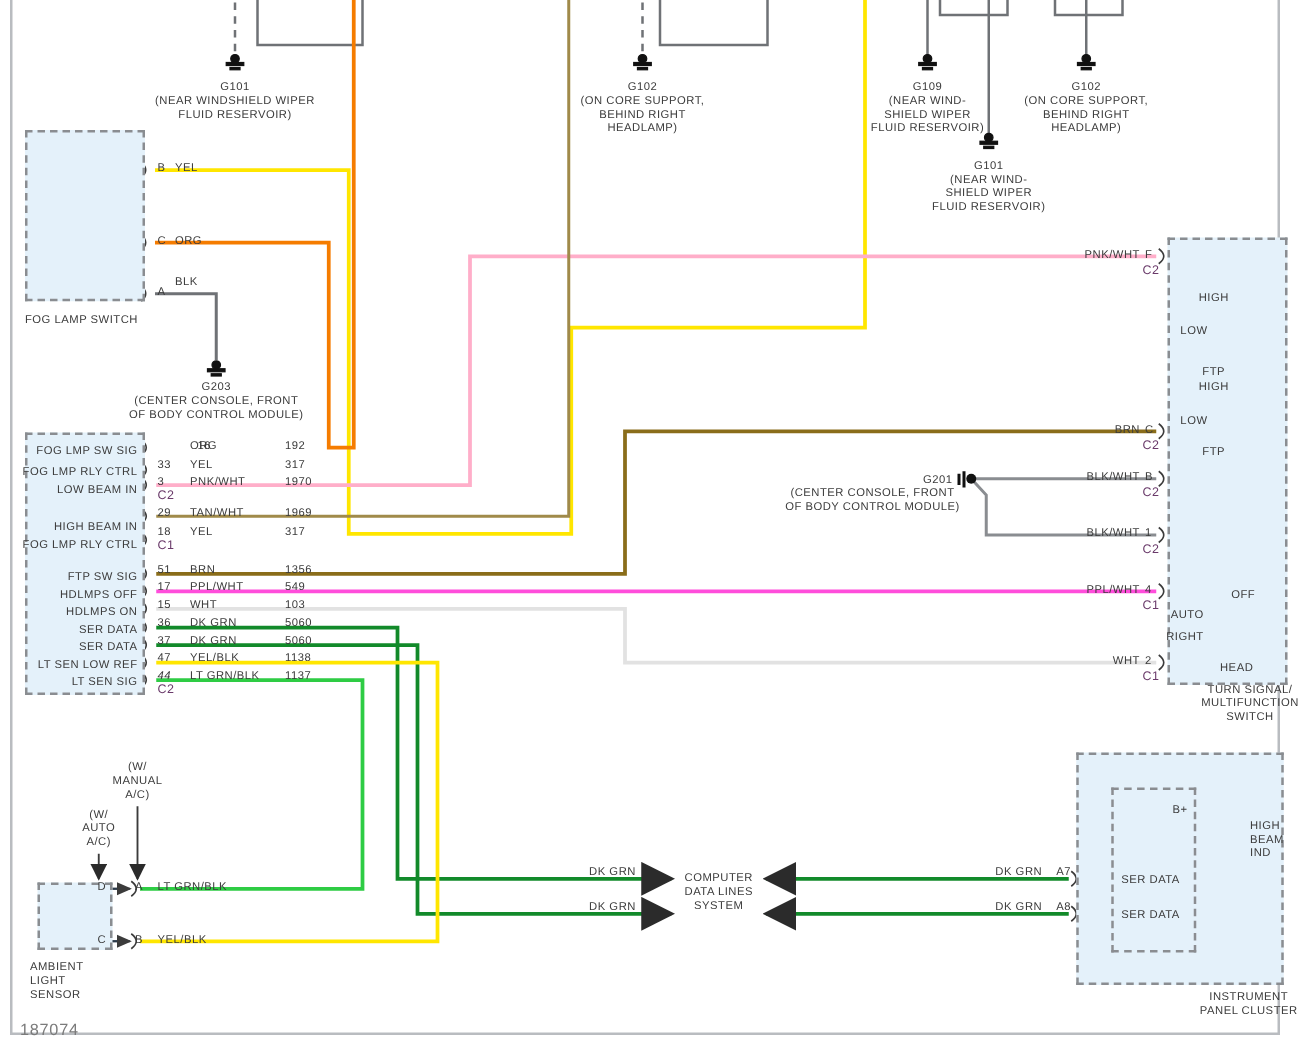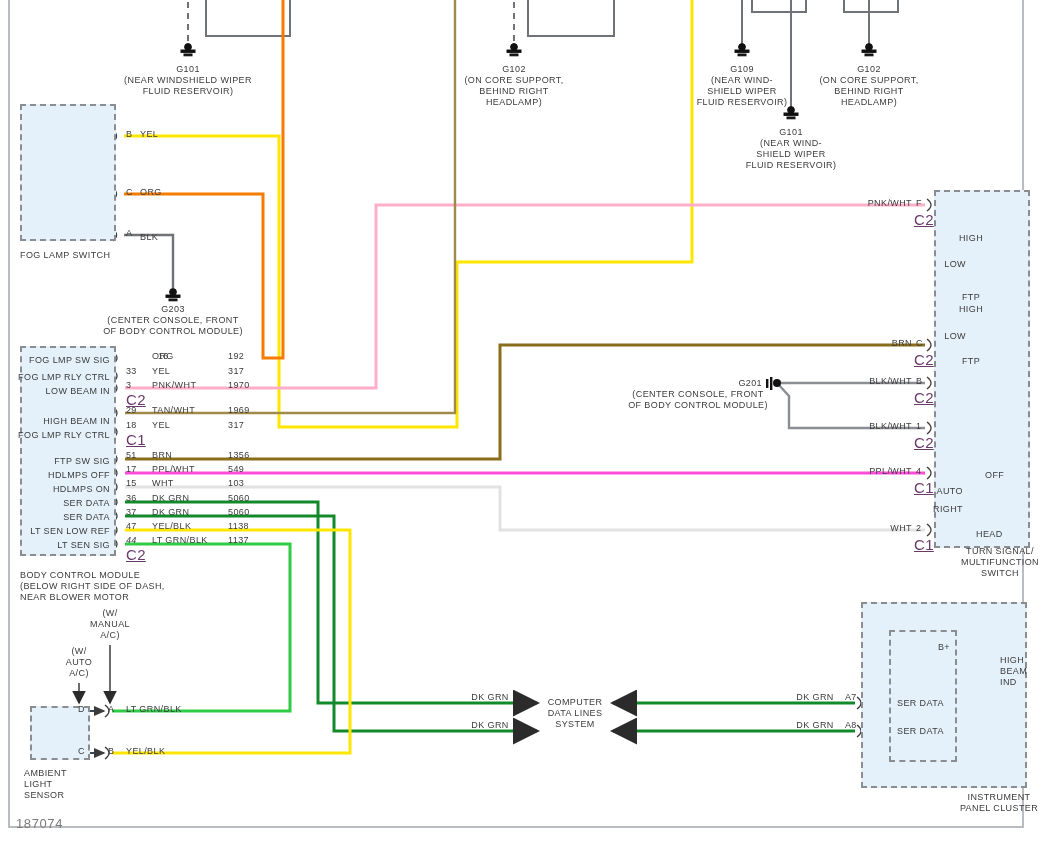--- a/index.html
+++ b/index.html
@@ -4,21 +4,21 @@
 <style>
   html,body{margin:0;padding:0;background:#fff;}
   body{font-family:"Liberation Sans", sans-serif;}
   #page{position:relative;width:1042px;height:844px;background:#ffffff;overflow:hidden;}
   #frame{position:absolute;left:8px;top:-10px;width:1016px;height:838px;border:2px solid #b9bcc0;box-sizing:border-box;background:#fff;}
   svg#wires{position:absolute;left:0;top:0;width:1042px;height:844px;}
   .lbl{position:absolute;font-size:9px;color:#3b3b3b;letter-spacing:.4px;line-height:11px;white-space:nowrap;}
   .lbl.c{text-align:center;transform:translateX(-50%);}
   .lbl.r{text-align:right;transform:translateX(-100%);}
   .pin{position:absolute;font-size:9px;color:#3b3b3b;letter-spacing:.3px;}
-  .conn{position:absolute;font-size:15px;color:#6a3a6a;letter-spacing:.3px;text-decoration:underline;}
+  .conn{position:absolute;font-size:10px;color:#6a3a6a;letter-spacing:.3px;}
   .box-dash{position:absolute;border:2px dashed #8a8d91;background:#e4f1fa;box-sizing:border-box;}
   .box-dash-plain{position:absolute;border:2px dashed #8a8d91;background:transparent;box-sizing:border-box;}
   .partno{position:absolute;font-size:13px;color:#7b7b7b;letter-spacing:.6px;}
 </style>
 </head>
 <body>
 
 <div id="page">
   <div id="frame"></div>
 
@@ -308,21 +308,21 @@
     <div>(CENTER CONSOLE, FRONT</div>
     <div>OF BODY CONTROL MODULE)</div>
   </div>
 
   <div class="lbl" style="left:20px;top:250px;">FOG LAMP SWITCH</div>
   <div class="pin" style="left:126px;top:129px;">B</div>
   <div class="lbl" style="left:140px;top:129px;">YEL</div>
   <div class="pin" style="left:126px;top:187px;">C</div>
   <div class="lbl" style="left:140px;top:187px;">ORG</div>
   <div class="pin" style="left:126px;top:228px;">A</div>
-  <div class="lbl" style="left:140px;top:232px;">BLK</div>
+  <div class="lbl" style="left:140px;top:220px;">BLK</div>
 
   <div class="lbl r" style="left:110px;top:355px;">FOG LMP SW SIG</div>
   <div class="lbl r" style="left:110px;top:372px;">FOG LMP RLY CTRL</div>
   <div class="lbl r" style="left:110px;top:386px;">LOW BEAM IN</div>
   <div class="lbl r" style="left:110px;top:416px;">HIGH BEAM IN</div>
   <div class="lbl r" style="left:110px;top:430px;">FOG LMP RLY CTRL</div>
   <div class="lbl r" style="left:110px;top:456px;">FTP SW SIG</div>
   <div class="lbl r" style="left:110px;top:470px;">HDLMPS OFF</div>
   <div class="lbl r" style="left:110px;top:484px;">HDLMPS ON</div>
   <div class="lbl r" style="left:110px;top:498px;">SER DATA</div>
@@ -366,25 +366,20 @@
   <div class="lbl" style="left:228px;top:478px;">103</div>
   <div class="lbl" style="left:228px;top:493px;">5060</div>
   <div class="lbl" style="left:228px;top:507px;">5060</div>
   <div class="lbl" style="left:228px;top:521px;">1138</div>
   <div class="lbl" style="left:228px;top:535px;">1137</div>
 
   <div class="conn" style="left:126px;top:391px;">C2</div>
   <div class="conn" style="left:126px;top:431px;">C1</div>
   <div class="conn" style="left:126px;top:546px;">C2</div>
 
-  <div class="lbl" style="left:20px;top:570px;">
-    <div>BODY CONTROL MODULE</div>
-    <div>(BELOW RIGHT SIDE OF DASH,</div>
-    <div>NEAR BLOWER MOTOR</div>
-  </div>
 
   <div class="lbl c" style="left:110px;top:608px;">
     <div>(W/</div>
     <div>MANUAL</div>
     <div>A/C)</div>
   </div>
   <div class="lbl c" style="left:79px;top:646px;">
     <div>(W/</div>
     <div>AUTO</div>
     <div>A/C)</div>

